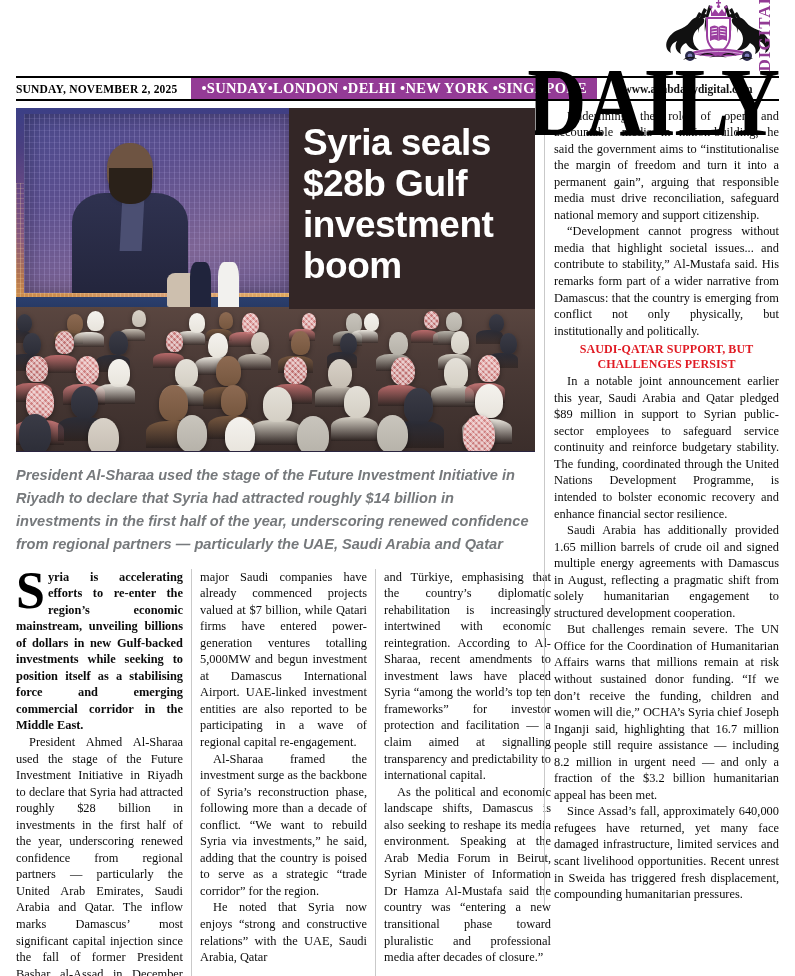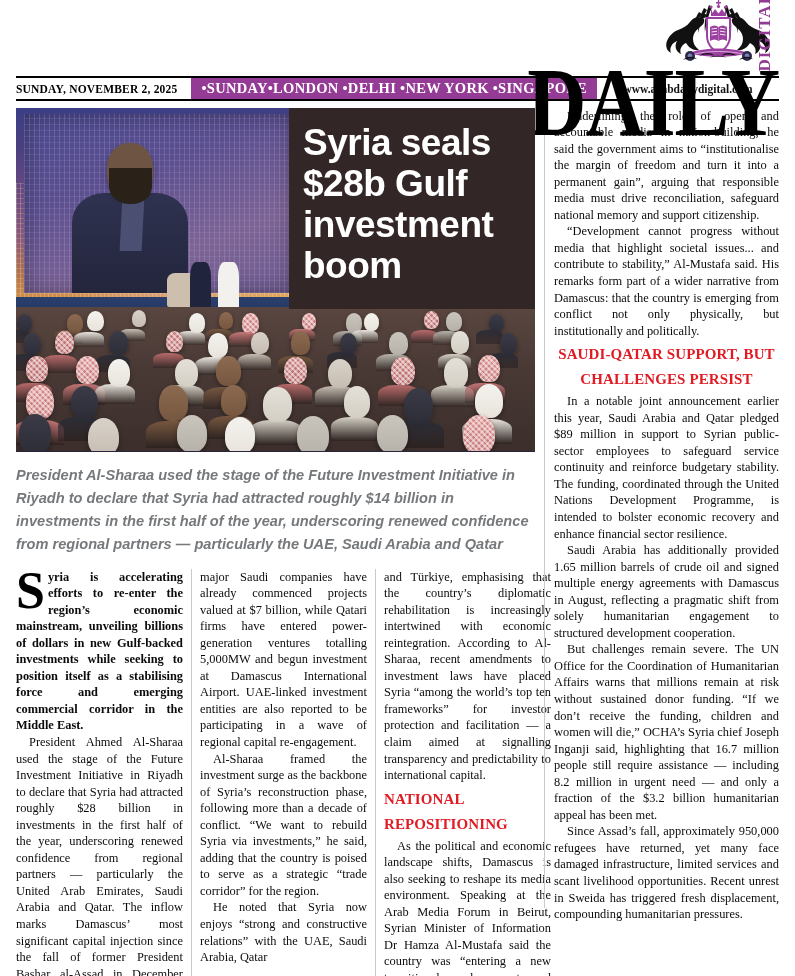--- a/index.html
+++ b/index.html
@@ -285,22 +285,22 @@
     font-family: "Liberation Serif", serif;
     font-weight: 700;
     font-size: 52px;
     line-height: 40px;
     padding: 2px 3px 0 0;
     color: #000;
   }
   .subhead {
     font-family: "Liberation Serif", serif;
     font-weight: 700;
-    font-size: 15px;
-    line-height: 25px;
+    font-size: 12px;
+    line-height: 15px;
     color: #e01b24;
     text-align: center;
     margin: 3px 0 1px;
     letter-spacing: 0.1px;
   }
   .subhead.left { text-align: left; }
 </style>
 </head>
 <body>
 
@@ -537,32 +537,31 @@
         <div class="tcol">
           <p class="body noindent">major Saudi companies have already commenced projects valued at $7 billion, while Qatari firms have entered power-generation ventures totalling 5,000MW and begun investment at Damascus International Airport. UAE-linked investment entities are also reported to be participating in a wave of regional capital re-engagement.</p>
           <p class="body">Al-Sharaa framed the investment surge as the backbone of Syria’s reconstruction phase, following more than a decade of conflict. “We want to rebuild Syria via investments,” he said, adding that the country is poised to serve as a strategic “trade corridor” for the region.</p>
           <p class="body">He noted that Syria now enjoys “strong and constructive relations” with the UAE, Saudi Arabia, Qatar</p>
         </div>
 
         <div class="tdiv"></div>
 
         <div class="tcol">
           <p class="body noindent">and Türkiye, emphasising that the country’s diplomatic rehabilitation is increasingly intertwined with economic reintegration. According to Al-Sharaa, recent amendments to investment laws have placed Syria “among the world’s top ten frameworks” for investor protection and facilitation — a claim aimed at signalling transparency and predictability to international capital.</p>
-          <div class="subhead left">NATIONAL REPOSITIONING</div>
           <p class="body">As the political and economic landscape shifts, Damascus is also seeking to reshape its media environment. Speaking at the Arab Media Forum in Beirut, Syrian Minister of Information Dr Hamza Al-Mustafa said the country was “entering a new transitional phase toward pluralistic and professional media after decades of closure.”</p>
         </div>
       </div>
     </div>
 
     <div class="col-divider"></div>
 
     <div class="right-col">
       <p class="body">Underlining the role of open and accountable media in nation-building, he said the government aims to “institutionalise the margin of freedom and turn it into a permanent gain”, arguing that responsible media must drive reconciliation, safeguard national memory and support citizenship.</p>
       <p class="body">“Development cannot progress without media that highlight societal issues... and contribute to stability,” Al-Mustafa said. His remarks form part of a wider narrative from Damascus: that the country is emerging from conflict not only physically, but institutionally and politically.</p>
       <div class="subhead">SAUDI-QATAR SUPPORT, BUT CHALLENGES PERSIST</div>
       <p class="body">In a notable joint announcement earlier this year, Saudi Arabia and Qatar pledged $89 million in support to Syrian public-sector employees to safeguard service continuity and reinforce budgetary stability. The funding, coordinated through the United Nations Development Programme, is intended to bolster economic recovery and enhance financial sector resilience.</p>
       <p class="body">Saudi Arabia has additionally provided 1.65 million barrels of crude oil and signed multiple energy agreements with Damascus in August, reflecting a pragmatic shift from solely humanitarian engagement to structured development cooperation.</p>
       <p class="body">But challenges remain severe. The UN Office for the Coordination of Humanitarian Affairs warns that millions remain at risk without sustained donor funding. “If we don’t receive the funding, children and women will die,” OCHA’s Syria chief Joseph Inganji said, highlighting that 16.7 million people still require assistance — including 8.2 million in urgent need — and only a fraction of the $3.2 billion humanitarian appeal has been met.</p>
-      <p class="body">Since Assad’s fall, approximately 950,000 refugees have returned, yet many face damaged infrastructure, limited services and scant livelihood opportunities. Recent unrest in Sweida has triggered fresh displacement, compounding humanitarian pressures.</p>
+      <p class="body">Since Assad’s fall, approximately 640,000 refugees have returned, yet many face damaged infrastructure, limited services and scant livelihood opportunities. Recent unrest in Sweida has triggered fresh displacement, compounding humanitarian pressures.</p>
     </div>
 
   </div>
 </div>
 
 </body></html>

